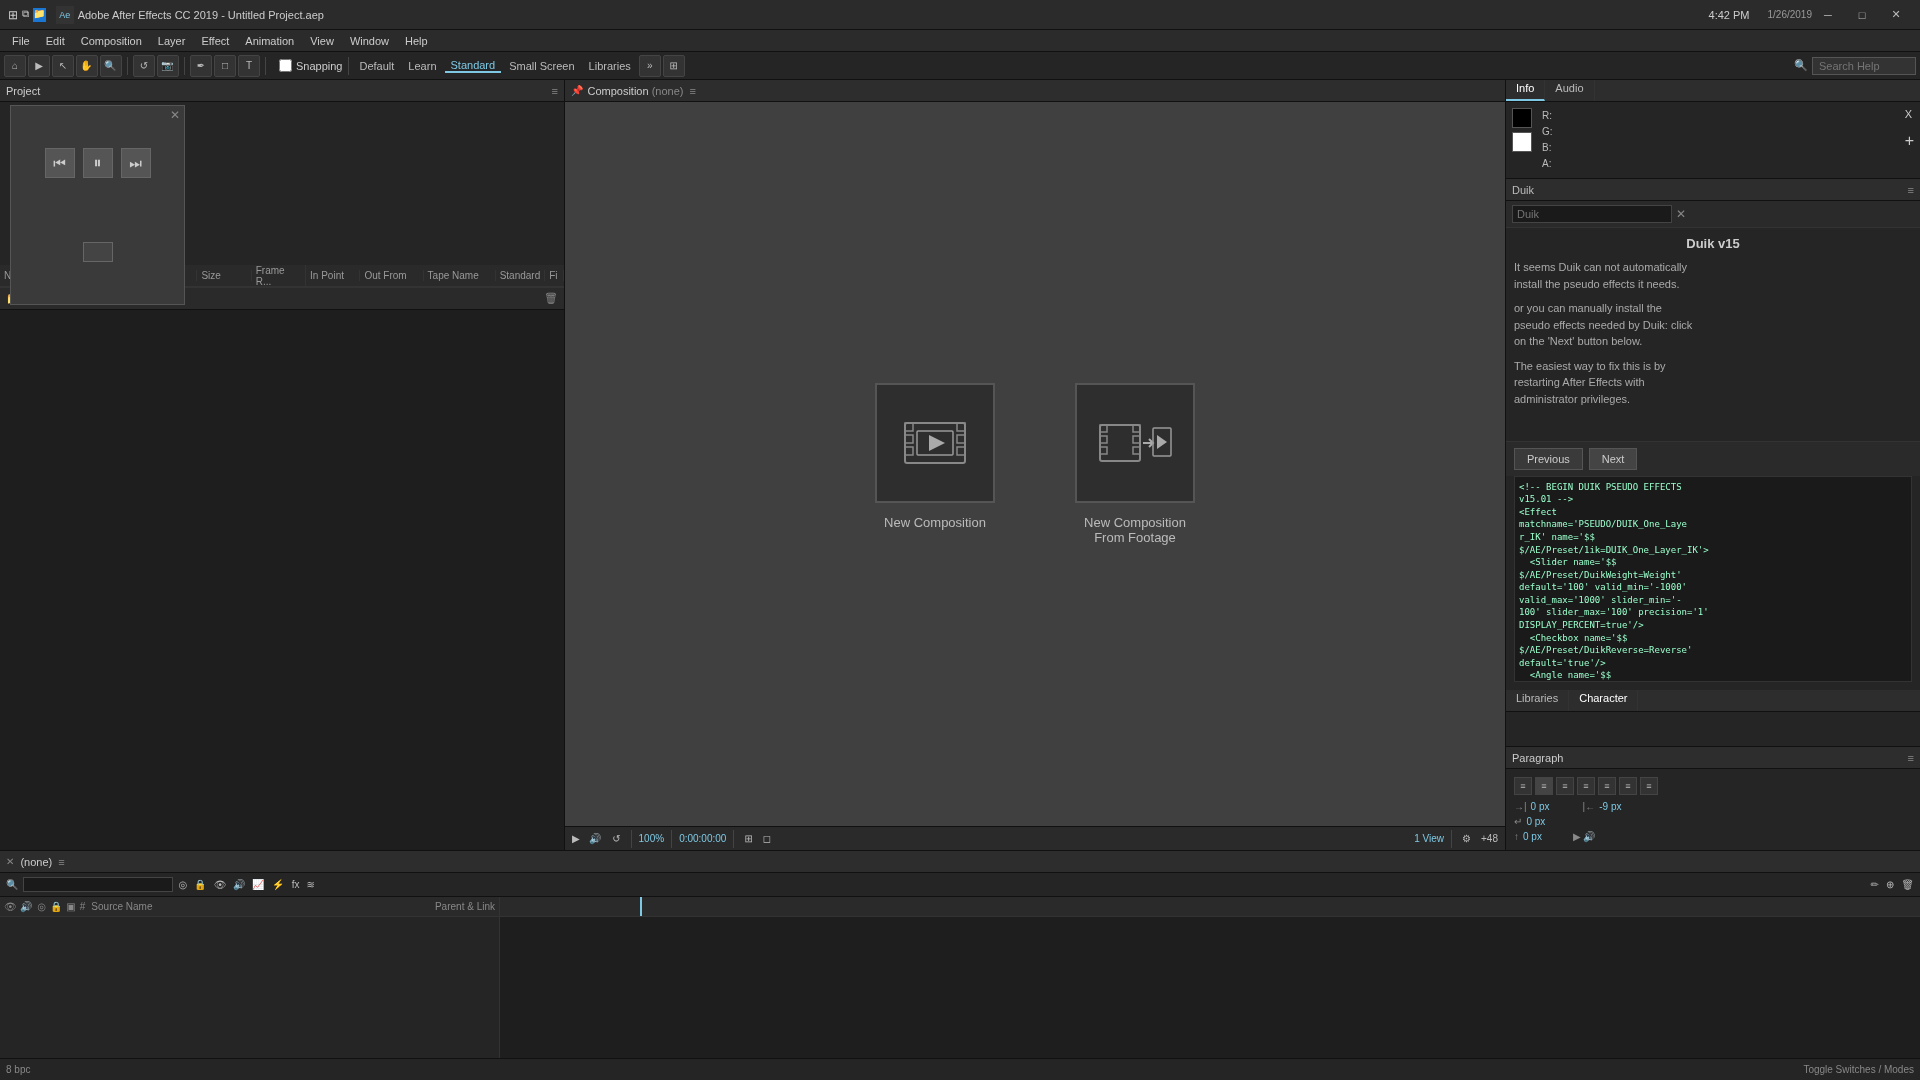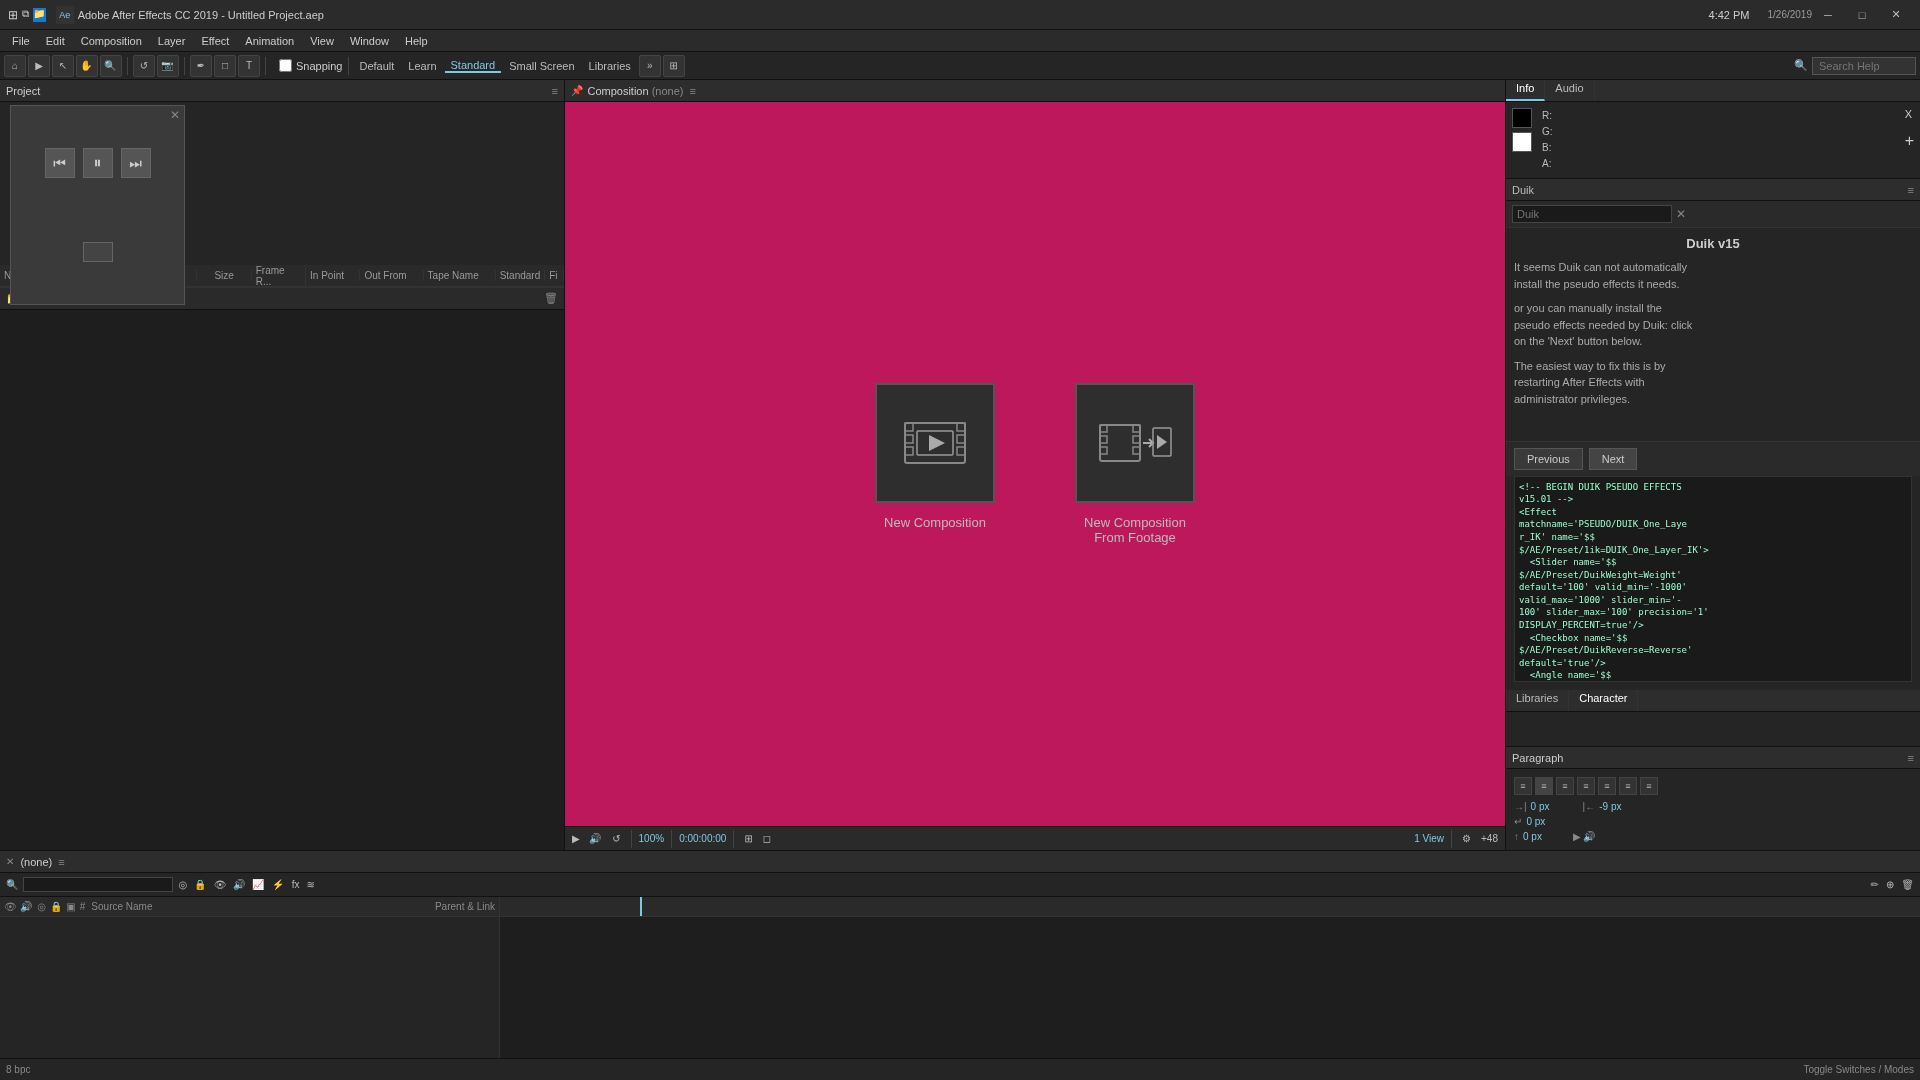--- a/index.html
+++ b/index.html
@@ -152,21 +152,21 @@
     .project-columns {
       display: flex;
       height: 22px;
       background: #2a2a2a;
       border-bottom: 1px solid #333;
       align-items: center;
     }
     .col-header { font-size: 10px; color: #999; padding: 0 4px; border-right: 1px solid #333; }
     .col-name { width: 140px; }
     .col-type { width: 80px; }
-    .col-size { width: 60px; text-align: center; }
+    .col-size { width: 60px; }
     .col-fr { width: 60px; }
     .col-in { width: 60px; }
     .col-out { width: 70px; }
     .col-tape { width: 80px; }
     .col-comment { flex: 1; }
 
     
     #center-panel {
       flex: 1;
       display: flex;
@@ -176,21 +176,21 @@
     #comp-header {
       height: 22px;
       background: #2d2d2d;
       display: flex;
       align-items: center;
       padding: 0 6px;
       border-bottom: 1px solid #111;
     }
     #comp-viewer {
       flex: 1;
-      background: #be185d;
+      background: #404040;
       display: flex;
       align-items: center;
       justify-content: center;
       position: relative;
     }
     .comp-cards {
       display: flex;
       gap: 80px;
       align-items: flex-start;
       justify-content: center;

